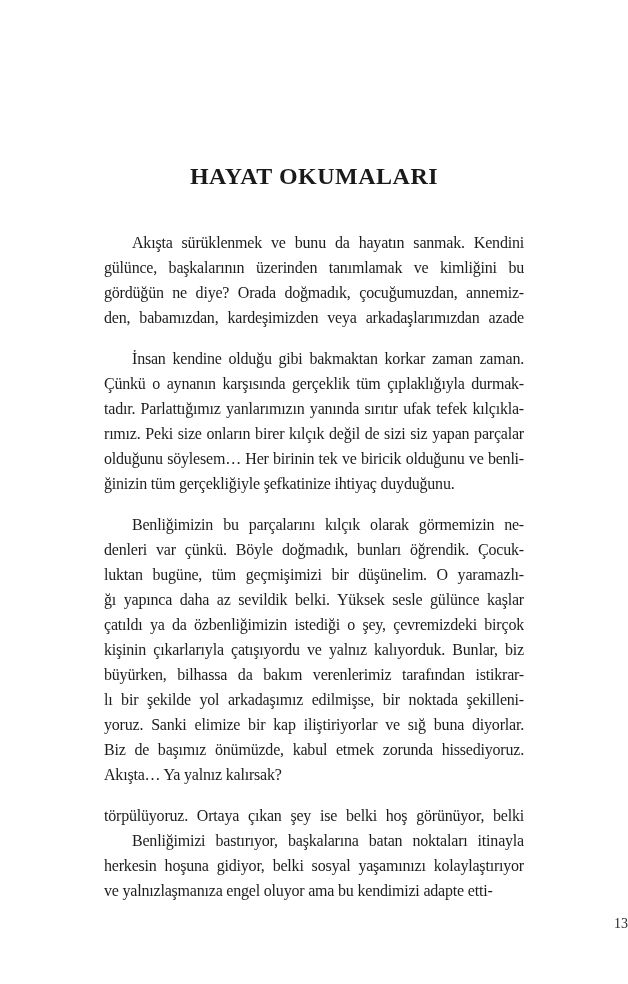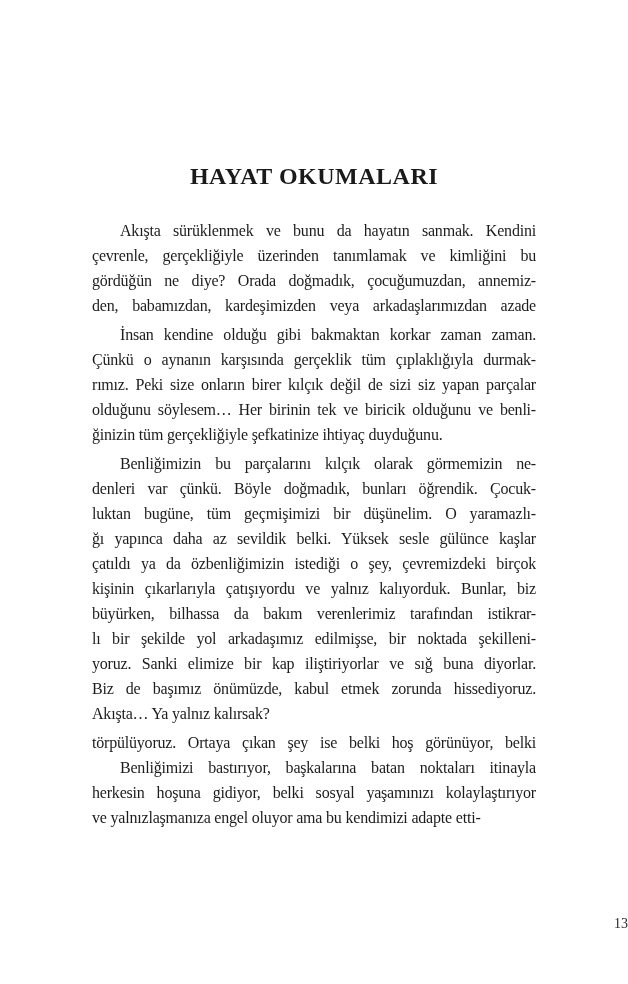--- a/index.html
+++ b/index.html
@@ -28,21 +28,21 @@
     letter-spacing: 0.5px;
     color: #1a1a1a;
   }
   .body-text {
     position: absolute;
     top: 214px;
     left: 88px;
     width: 452px;
   }
   .para {
-    margin: 4px;
+    margin: 16px;
     padding: 0;
   }
   .text-line {
     height: 25px;
     line-height: 25px;
     font-size: 16px;
     letter-spacing: -0.2px;
     white-space: nowrap;
     text-align: justify;
     text-align-last: justify;
@@ -67,27 +67,28 @@
 </style>
 </head>
 <body>
 
 <div class="page">
   <h1 class="chapter-title">HAYAT OKUMALARI</h1>
 
   <div class="body-text" id="body-text">
       <div class="para">
         <div class="text-line first">Akışta sürüklenmek ve bunu da hayatın sanmak. Kendini</div>
-        <div class="text-line">çevrenle, gerçekliğiyle üzerinden tanımlamak ve kimliğini bu</div>
+        <div class="text-line">gülünce, başkalarının üzerinden tanımlamak ve kimliğini bu</div>
         <div class="text-line">gördüğün ne diye? Orada doğmadık, çocuğumuzdan, annemiz-</div>
         <div class="text-line">den, babamızdan, kardeşimizden veya arkadaşlarımızdan azade</div>
       </div>
       <div class="para">
         <div class="text-line first">İnsan kendine olduğu gibi bakmaktan korkar zaman zaman.</div>
         <div class="text-line">Çünkü o aynanın karşısında gerçeklik tüm çıplaklığıyla durmak-</div>
+        <div class="text-line">tadır. Parlattığımız yanlarımızın yanında sırıtır ufak tefek kılçıkla-</div>
         <div class="text-line">rımız. Peki size onların birer kılçık değil de sizi siz yapan parçalar</div>
         <div class="text-line">olduğunu söylesem… Her birinin tek ve biricik olduğunu ve benli-</div>
         <div class="text-line last">ğinizin tüm gerçekliğiyle şefkatinize ihtiyaç duyduğunu.</div>
       </div>
       <div class="para">
         <div class="text-line first">Benliğimizin bu parçalarını kılçık olarak görmemizin ne-</div>
         <div class="text-line">denleri var çünkü. Böyle doğmadık, bunları öğrendik. Çocuk-</div>
         <div class="text-line">luktan bugüne, tüm geçmişimizi bir düşünelim. O yaramazlı-</div>
         <div class="text-line">ğı yapınca daha az sevildik belki. Yüksek sesle gülünce kaşlar</div>
         <div class="text-line">çatıldı ya da özbenliğimizin istediği o şey, çevremizdeki birçok</div>

